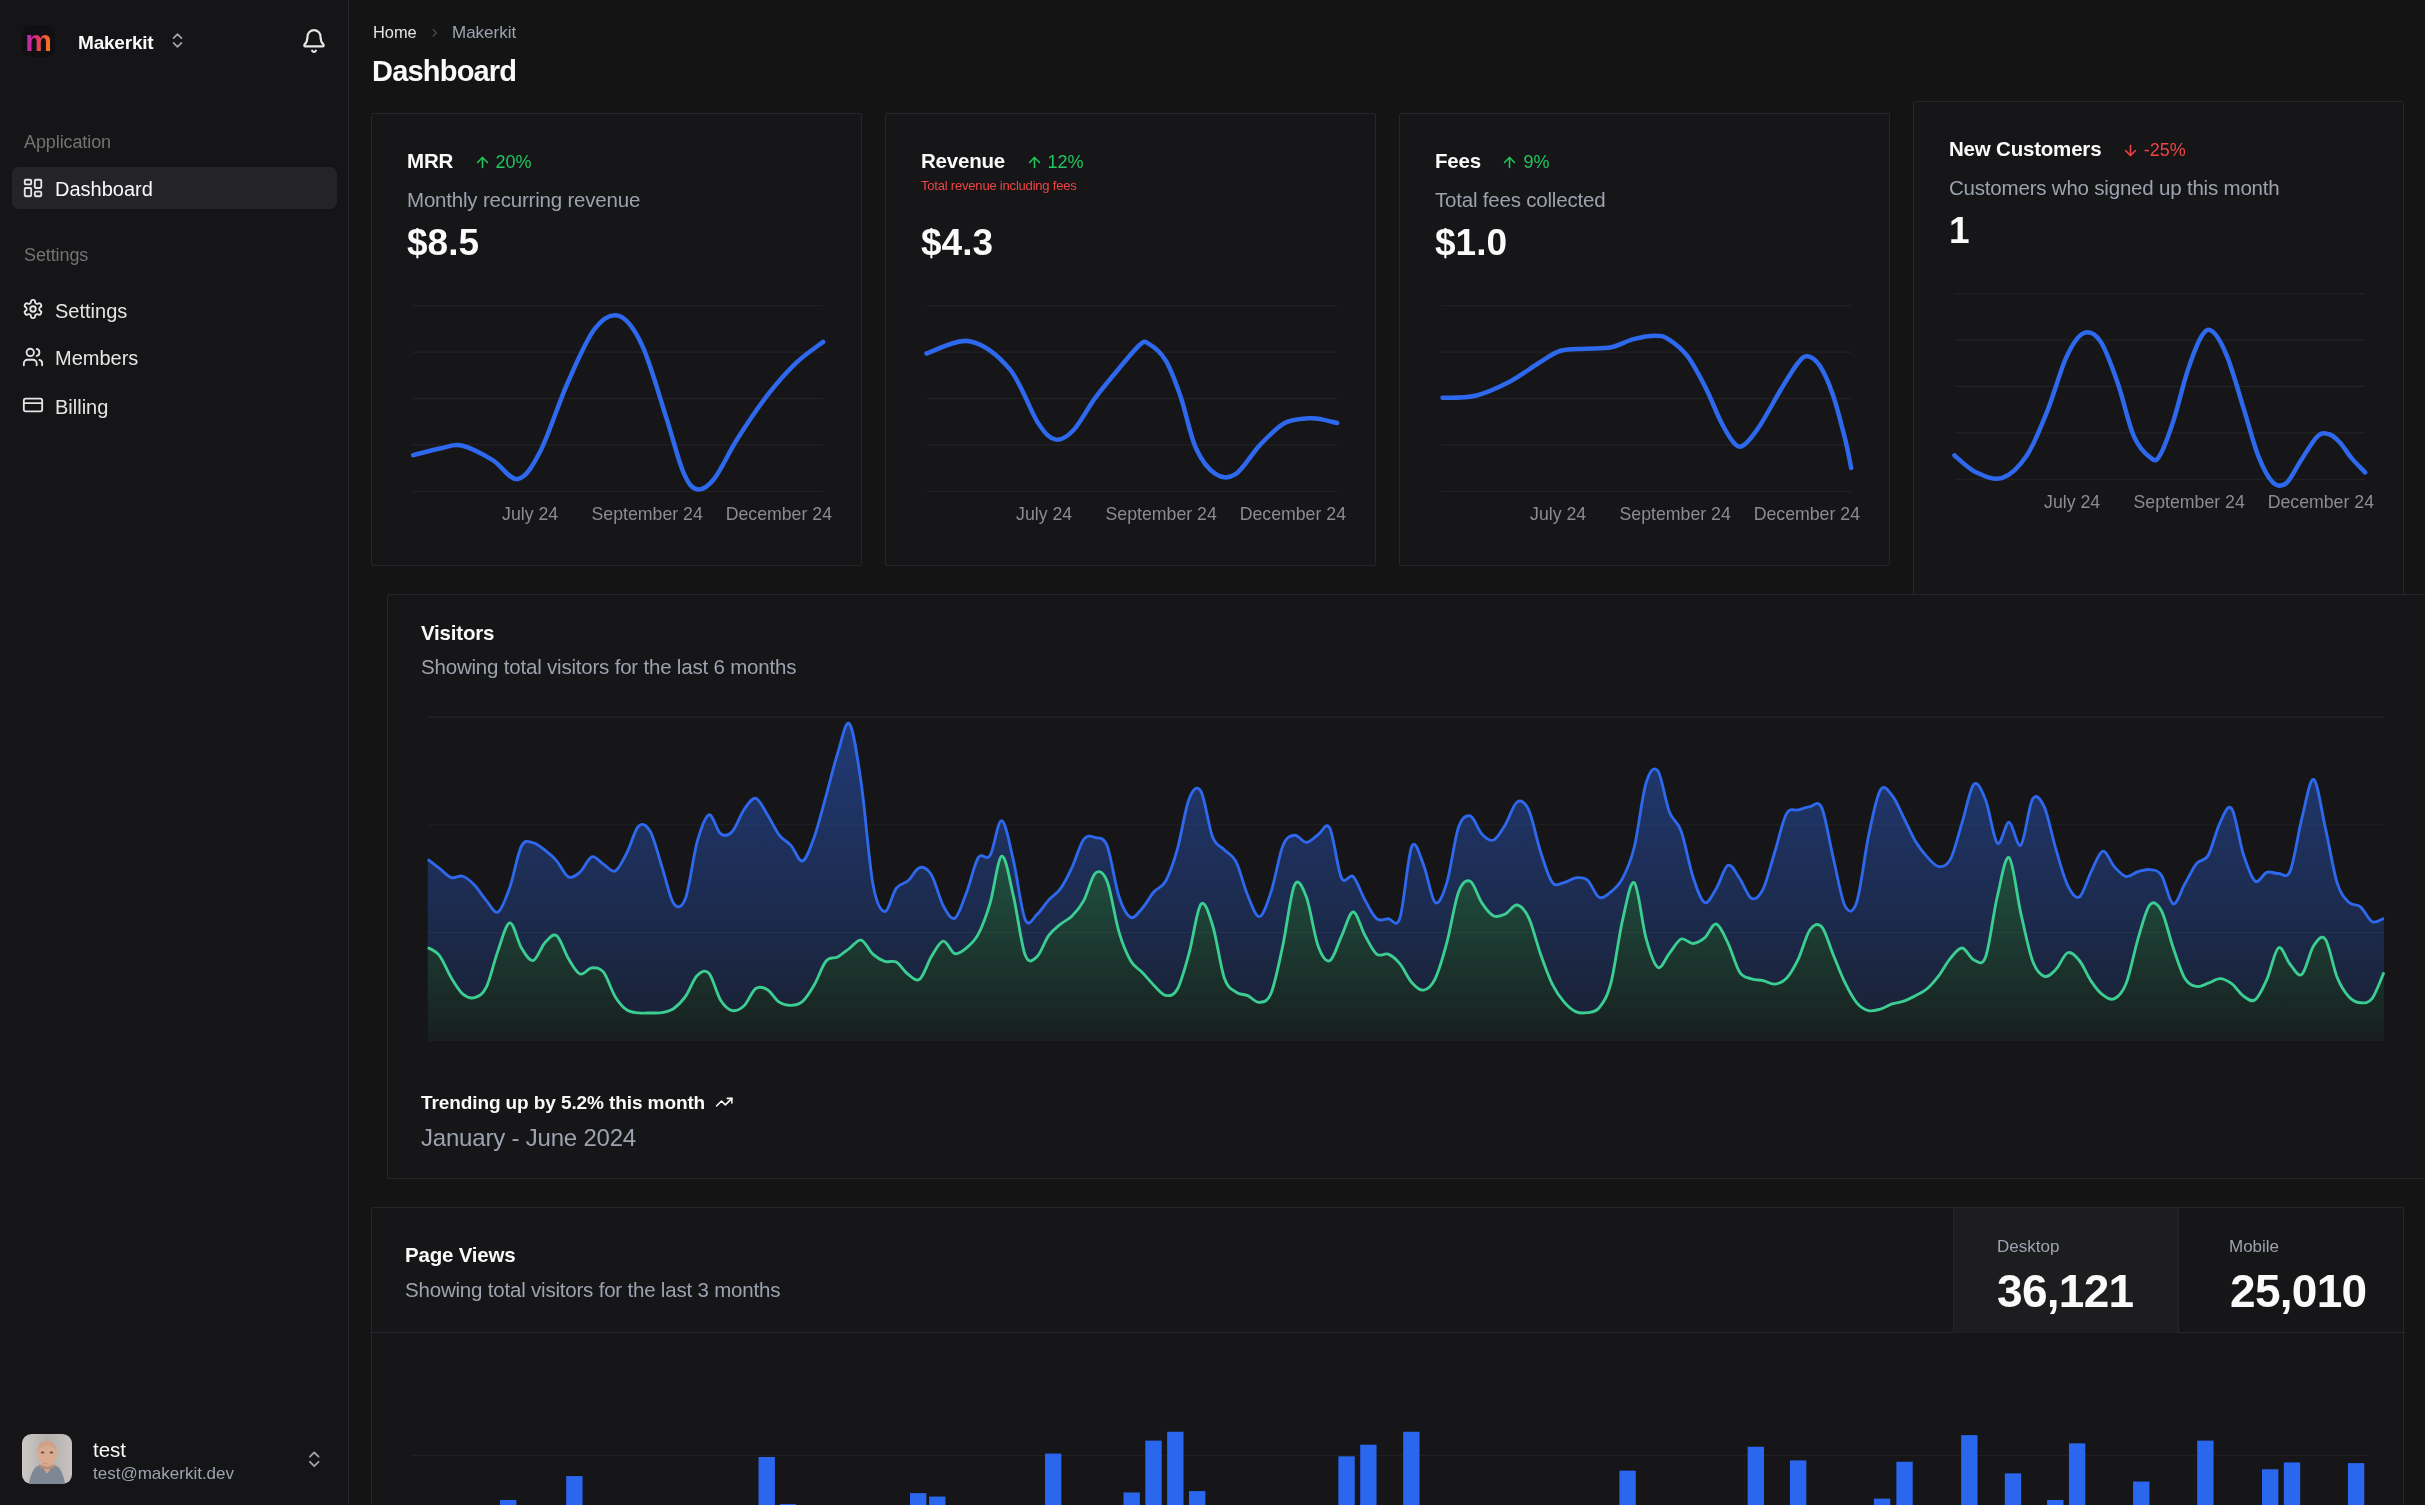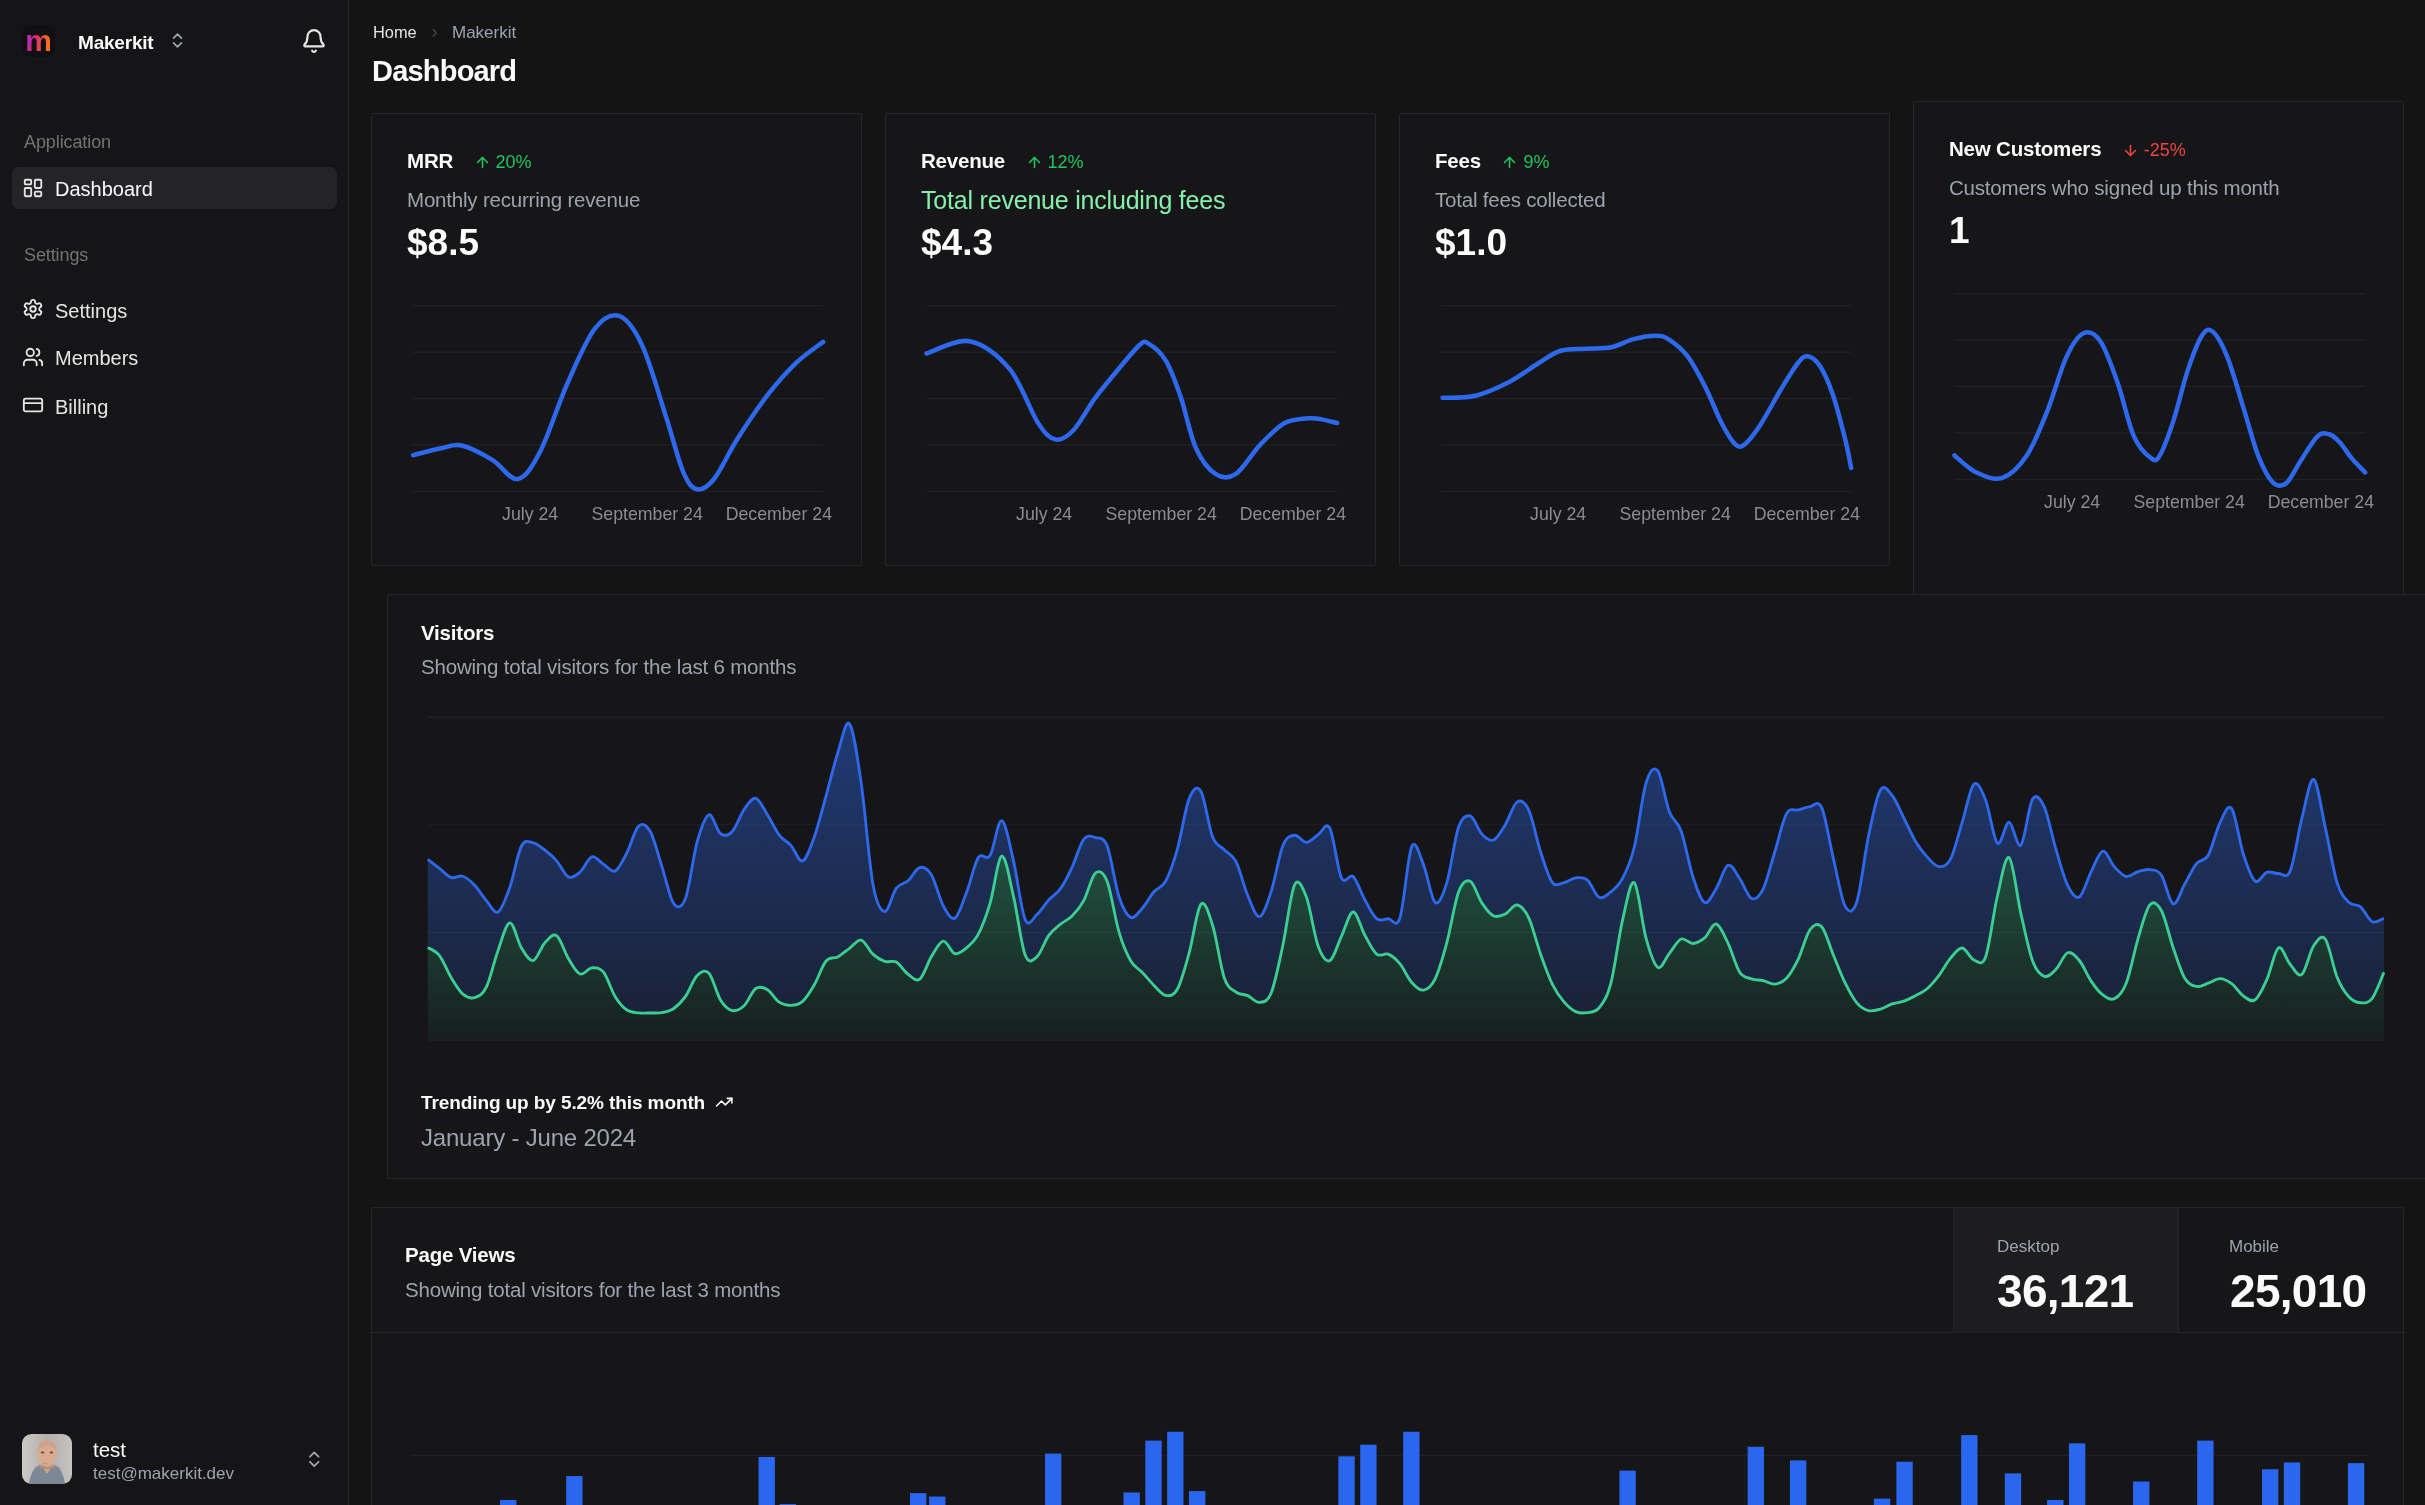--- a/index.html
+++ b/index.html
@@ -114,21 +114,21 @@
       <text x="231.5" y="577" text-anchor="middle" dominant-baseline="hanging" font-size="26" fill="#8b8b93">July 24</text>
       <text x="403" y="577" text-anchor="middle" dominant-baseline="hanging" font-size="26" fill="#8b8b93">September 24</text>
       <text x="596" y="577" text-anchor="middle" dominant-baseline="hanging" font-size="26" fill="#8b8b93">December 24</text>
     </svg>
 </div>
 <div class="card" style="left:885px;top:113px;width:491px;height:453px">
   <div style="position:absolute;left:35px;top:35px;font-size:20.5px;font-weight:700;color:#fafafa;letter-spacing:-0.2px">Revenue<span style="font-weight:400;font-size:18px;color:#22c55e;margin-left:20.5px;letter-spacing:0"><span style="display:inline-block;vertical-align:-2.7px"><svg width="17" height="17" viewBox="0 0 24 24" fill="none" stroke="#22c55e" stroke-width="2.2" stroke-linecap="round" stroke-linejoin="round">
             <path d="m5 12 7-7 7 7"></path>
             <path d="M12 19V5"></path>
           </svg></span>&nbsp;12%</span></div>
-  <div style="position:absolute;left:35px;top:72px;font-size:25px;color:#86efac;letter-spacing:-0.2px">Total revenue including fees</div>
+  <div style="position:absolute;left:35px;top:64px;font-size:13px;color:#ef4444;letter-spacing:-0.2px">Total revenue including fees</div>
   <div style="position:absolute;left:35px;top:108px;font-size:37px;font-weight:700;color:#fafafa">$4.3</div>
   <svg width="491" height="453" viewBox="0 0 719 664" style="position:absolute;left:0;top:0">
       <line x1="59" y1="281" x2="661" y2="281" stroke="rgba(255,255,255,0.07)" stroke-width="1.4"></line>
       <line x1="59" y1="349" x2="661" y2="349" stroke="rgba(255,255,255,0.07)" stroke-width="1.4"></line>
       <line x1="59" y1="417" x2="661" y2="417" stroke="rgba(255,255,255,0.07)" stroke-width="1.4"></line>
       <line x1="59" y1="485" x2="661" y2="485" stroke="rgba(255,255,255,0.07)" stroke-width="1.4"></line>
       <line x1="59" y1="553" x2="661" y2="553" stroke="rgba(255,255,255,0.07)" stroke-width="1.4"></line>
       <path d="M59.0,351.0 C69.5,348.0 101.7,329.2 122.0,333.0 C142.3,336.8 164.3,354.2 181.0,374.0 C197.7,393.8 210.8,434.8 222.0,452.0 C233.2,469.2 239.3,475.0 248.0,477.0 C256.7,479.0 264.5,473.8 274.0,464.0 C283.5,454.2 295.2,431.5 305.0,418.0 C314.8,404.5 322.0,396.2 333.0,383.0 C344.0,369.8 362.3,346.7 371.0,339.0 C379.7,331.3 378.5,333.2 385.0,337.0 C391.5,340.8 402.2,348.8 410.0,362.0 C417.8,375.2 424.7,394.7 432.0,416.0 C439.3,437.3 445.5,471.3 454.0,490.0 C462.5,508.7 473.3,521.7 483.0,528.0 C492.7,534.3 501.2,535.2 512.0,528.0 C522.8,520.8 536.0,497.5 548.0,485.0 C560.0,472.5 572.0,459.5 584.0,453.0 C596.0,446.5 610.7,446.8 620.0,446.0 C629.3,445.2 633.2,446.8 640.0,448.0 C646.8,449.2 657.5,452.2 661.0,453.0" fill="none" stroke="#2e68ec" stroke-width="6.6" stroke-linecap="round"></path>
       <text x="231.5" y="577" text-anchor="middle" dominant-baseline="hanging" font-size="26" fill="#8b8b93">July 24</text>
       <text x="403" y="577" text-anchor="middle" dominant-baseline="hanging" font-size="26" fill="#8b8b93">September 24</text>

